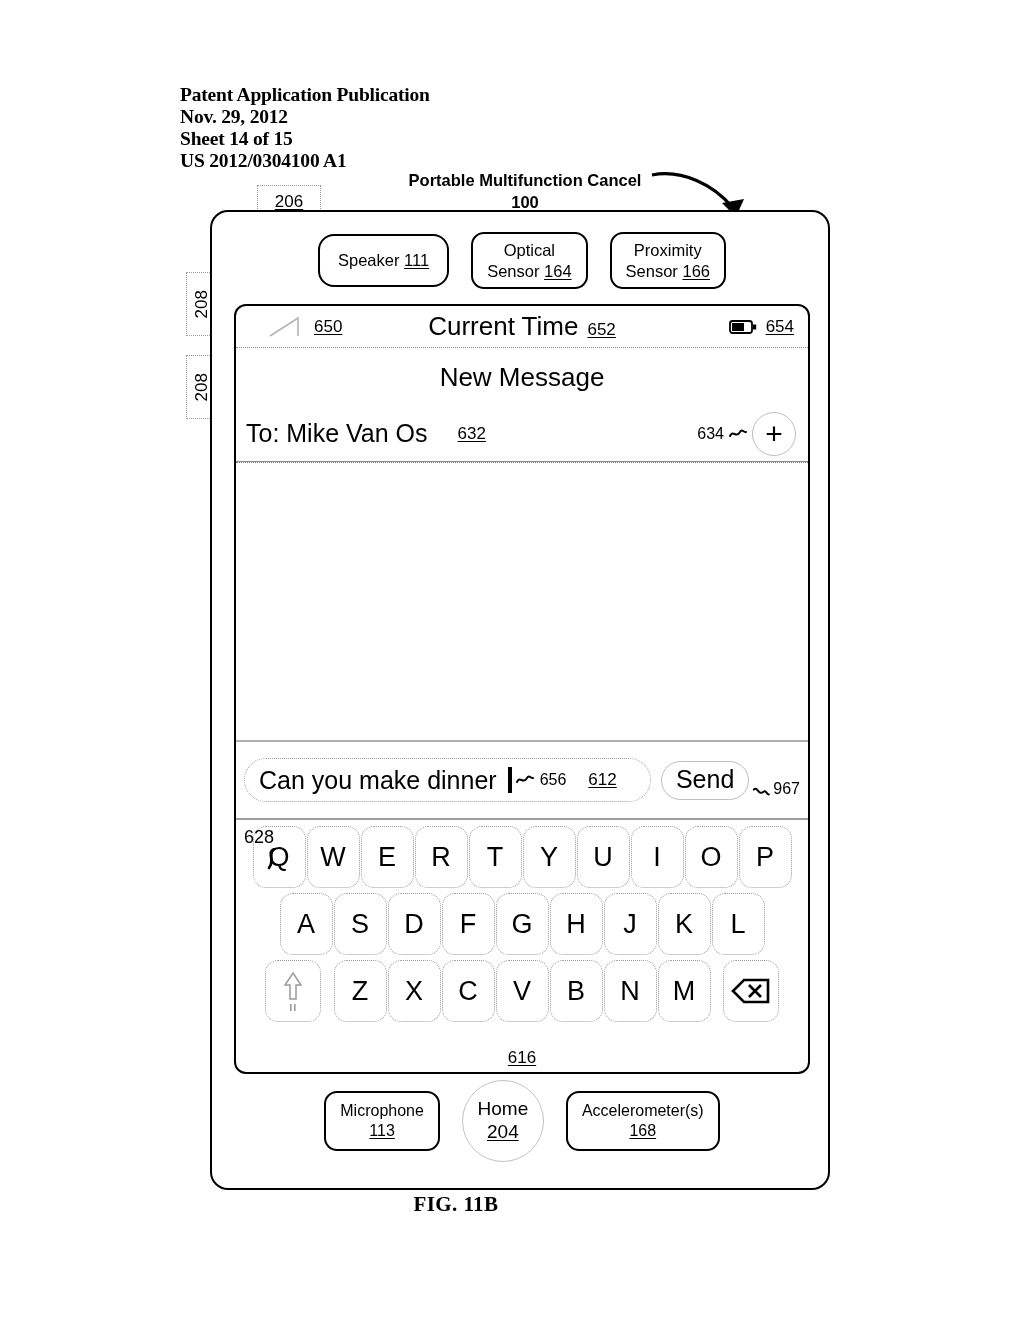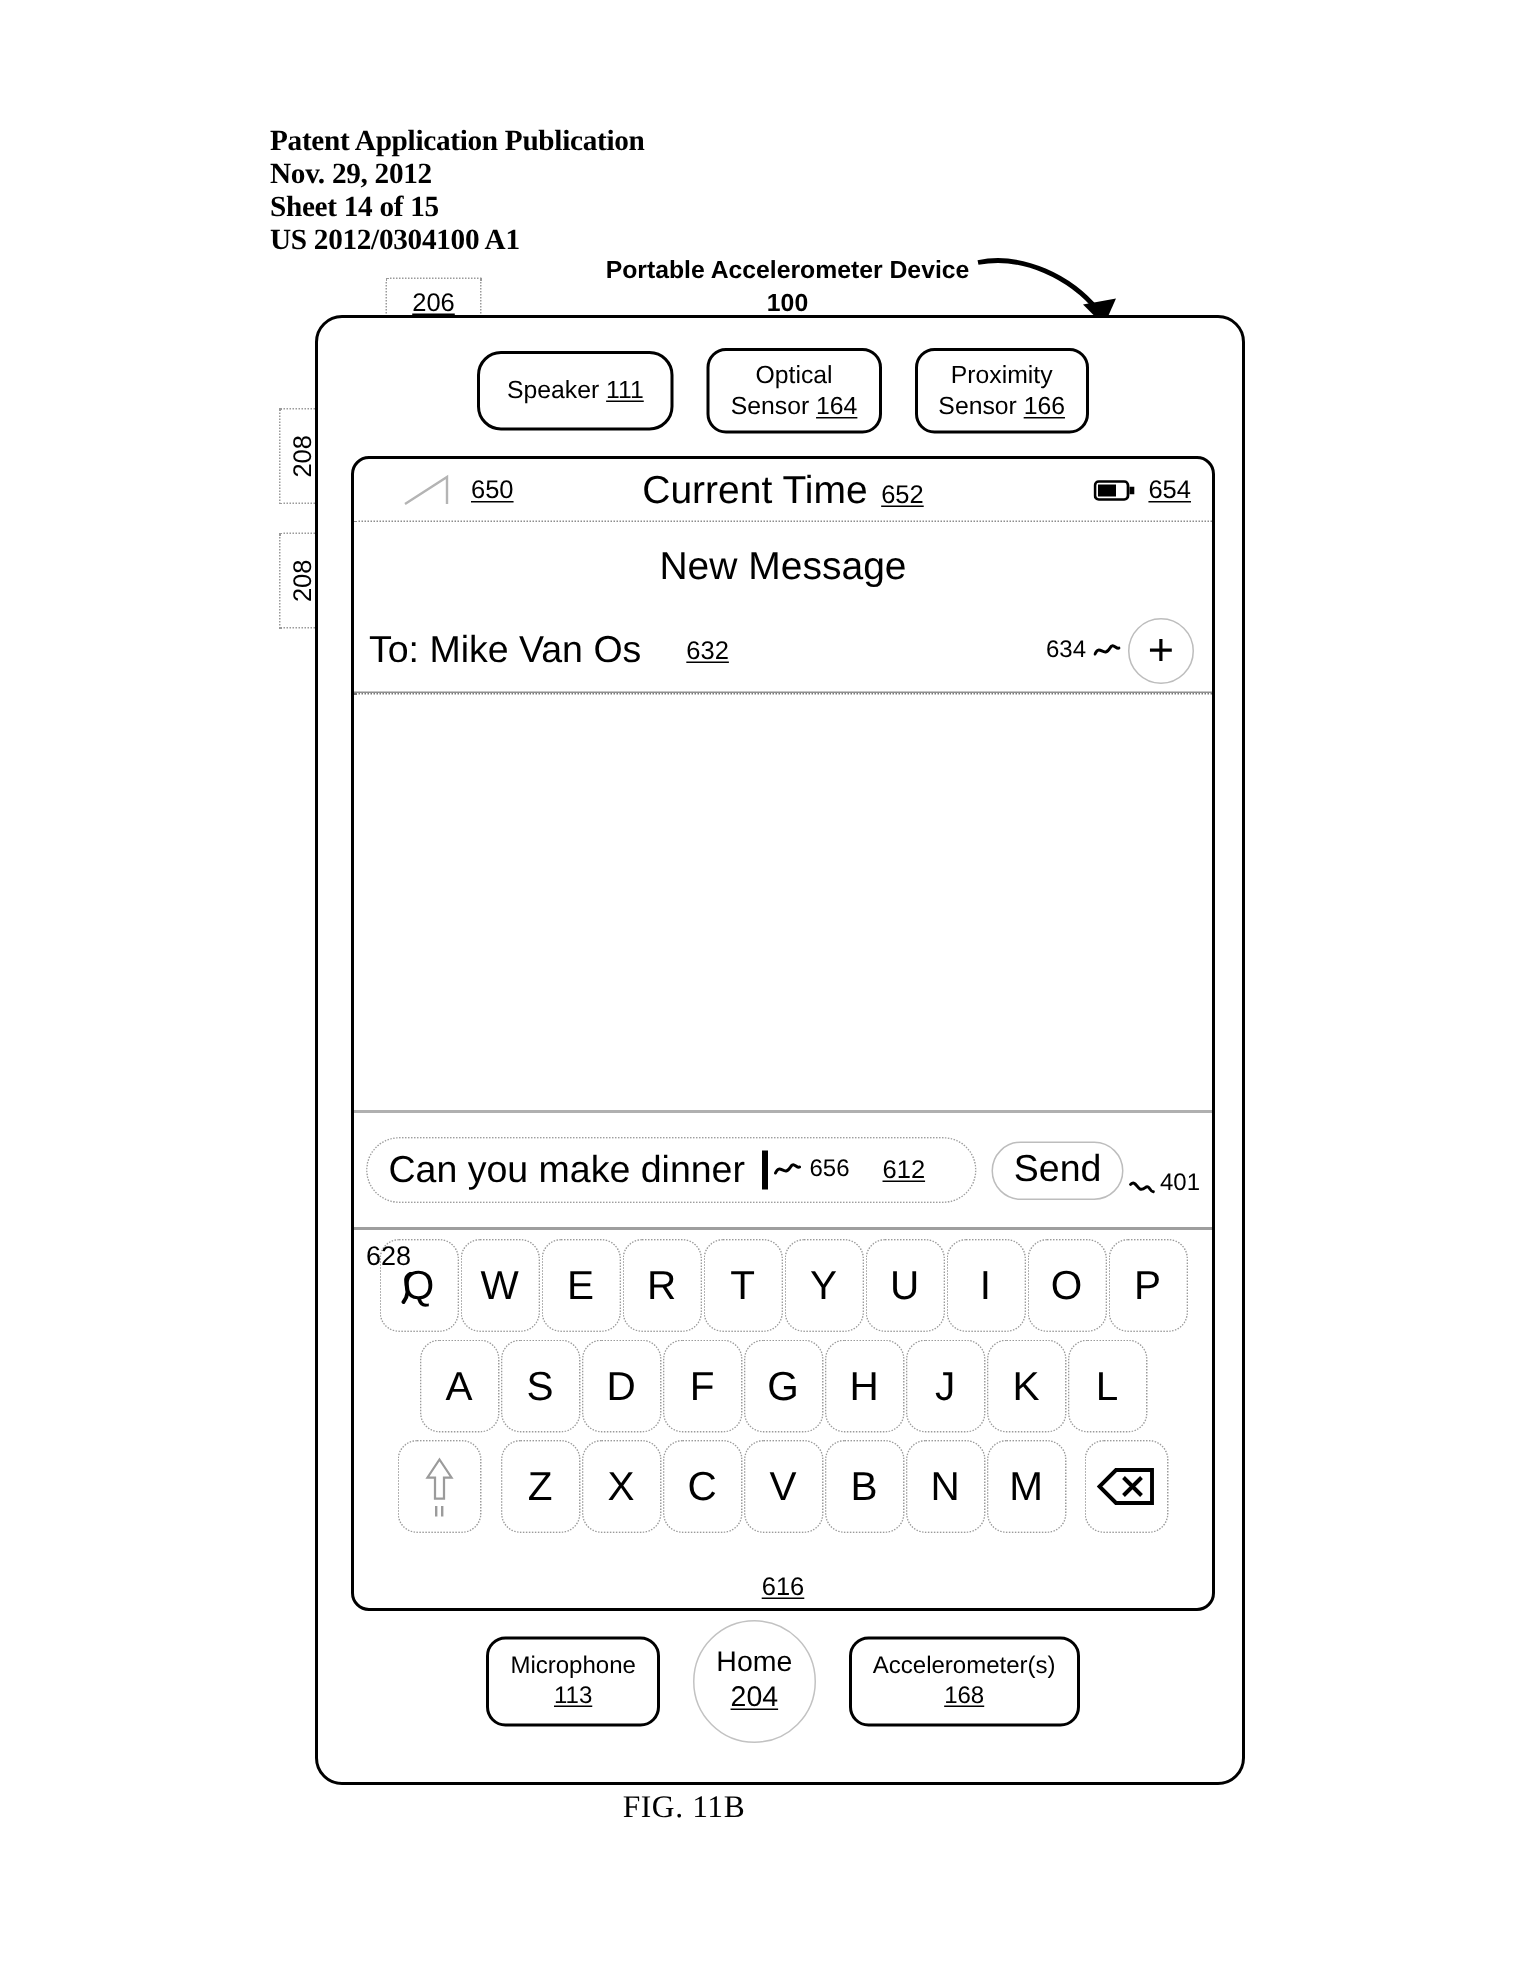--- a/index.html
+++ b/index.html
@@ -32,21 +32,21 @@
   #pub-header .h-mid  { margin-left: 42px; }
   #pub-header .h-sheet{ margin-left: 14px; }
   #pub-header .h-right{ margin-left: 52px; }
 
   
   #fig-caption {
     position: absolute;
     top: 1192px; left: 0; width: 912px;
     text-align: center;
     font-family: "Liberation Serif", serif;
-    font-weight: normal;
+    font-weight: bold;
     font-size: 21px;
     letter-spacing: 0.4px;
   }
 
   
   #device-title {
     position: absolute;
     top: 170px; left: 330px; width: 390px;
     text-align: center;
     font-size: 16.5px;
@@ -426,21 +426,21 @@
 <body>
 
 <div id="pub-header">
   <span class="h-left">Patent Application Publication</span>
   <span class="h-mid">Nov. 29, 2012</span>
   <span class="h-sheet">Sheet 14 of 15</span>
   <span class="h-right">US 2012/0304100 A1</span>
 </div>
 
 <div id="device-title">
-  <span>Portable Accelerometer Device</span>
+  <span>Portable Multifunction Cancel</span>
   <span class="t2">100</span>
 </div>
 <svg id="title-arrow" viewBox="0 0 110 62">
   <path d="M4,12 C34,6 66,22 84,44" stroke="#000" stroke-width="3.2" fill="none"></path>
   <polygon points="88,54 74,40 96,36" fill="#000"></polygon>
 </svg>
 
 <div id="ref-206">
   <span>206</span>
 </div>
@@ -528,21 +528,21 @@
           <path d="M1,9 C4,2 7,12 11,5 C13,1 15,6 17,5" stroke="#000" stroke-width="2" fill="none" stroke-linecap="round"></path>
         </svg>
         <span id="ref-656">656</span>
         <span id="ref-612">612</span>
       </div>
       <div id="send-wrap">
         <div id="send-btn">Send</div>
         <svg class="squig" viewBox="0 0 18 14" style="transform:rotate(18deg)">
           <path d="M1,6 C4,1 7,11 11,5 C13,2 15,7 17,6" stroke="#000" stroke-width="2" fill="none" stroke-linecap="round"></path>
         </svg>
-        <span id="ref-614">401</span>
+        <span id="ref-614">967</span>
       </div>
     </div>
 
     <div id="keyboard">
 
       <div class="kb-row row1">
         <div class="key">Q</div>
         <div class="key">W</div>
         <div class="key">E</div>
         <div class="key">R</div>

